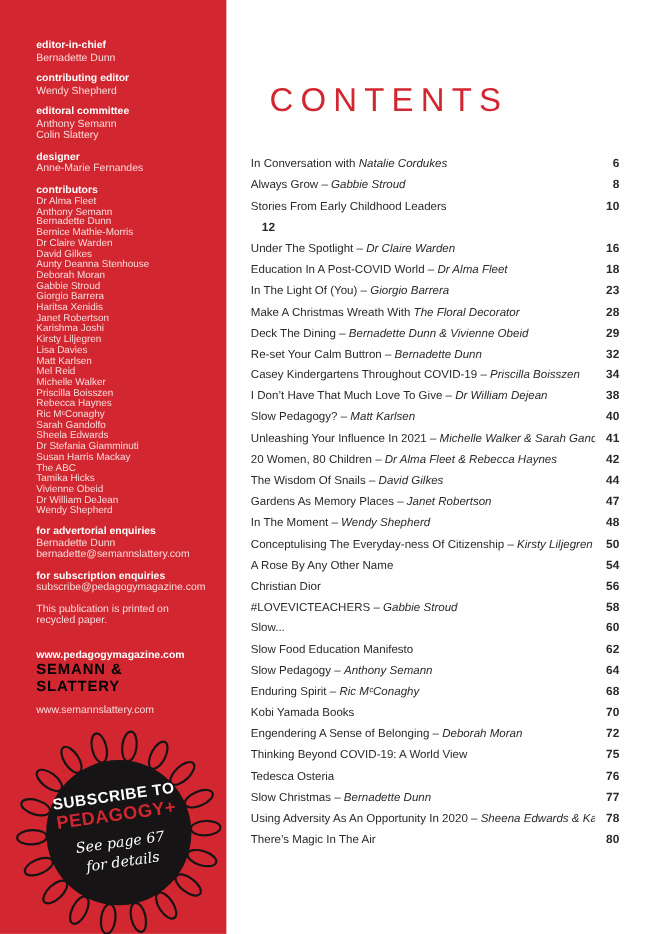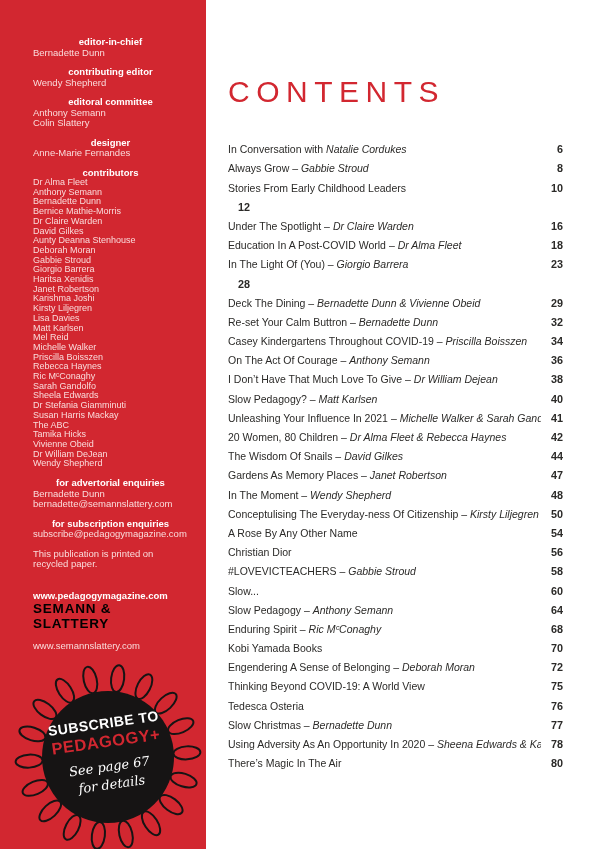--- a/index.html
+++ b/index.html
@@ -4,21 +4,21 @@
 <style>
   * { margin:0; padding:0; box-sizing:border-box; }
   html,body { width:600px; height:849px; background:#ffffff; overflow:hidden;
               font-family:"Liberation Sans", sans-serif; }
   :root { --red:#d22730; --ink:#2b2a28; --badge:#161414; }
 
   
   .sidebar { position:absolute; left:0; top:0; width:206px; height:849px;
              background:var(--red); color:#fff; padding:37px 18px 0 33px; }
   .sb-sec { margin-bottom:9px; }
-  .sb-heading { font-weight:bold; font-size:9.5px; line-height:10.5px; color:#ffffff;text-align:center; }
+  .sb-heading { font-weight:bold; font-size:9.5px; line-height:10.5px; color:#ffffff; }
   .sb-line { font-size:9.5px; line-height:10.5px; color:rgba(255,244,242,0.88); }
   .sb-sec.contrib .sb-line { font-size:9px; line-height:9.7px; }
   .sb-note { font-size:9.5px; line-height:10.8px; color:rgba(255,244,242,0.88);
              max-width:140px; }
   .sb-site { font-size:9.5px; font-weight:bold; color:#ffffff; margin-top:20px; }
   .sb-brand { font-size:13.5px; font-weight:bold; letter-spacing:0.8px; color:#000000; }
   .sb-brand-site { font-size:9.5px; color:rgba(255,244,242,0.88); margin-top:9px; }
 
   
   .badge { position:absolute; left:8px; top:662px; width:200px; height:190px; z-index:5; }
@@ -28,21 +28,21 @@
                 transform:rotate(-8deg) translateY(-3px); }
   .badge-l1 { color:#ffffff; font-weight:bold; font-size:14px; letter-spacing:0.5px; }
   .badge-l2 { color:var(--red); font-weight:bold; font-size:16.5px; letter-spacing:0.5px; margin-top:1px; }
   .badge-l3 { color:#ffffff; font-style:italic; font-size:13px; line-height:18px; margin-top:7px;
               font-family:"DejaVu Serif", serif; }
 
   
   .main { position:absolute; left:206px; top:0; right:0; bottom:0; background:#fff;
           padding:0 37px 0 22px; }
   .page-title { color:var(--red); font-size:30px; font-weight:400; letter-spacing:6.5px;
-                line-height:36px; margin-top:74px; }
+                line-height:36px; margin-top:74px;margin-left:17px; }
   .toc { margin-top:26px; }
   .toc-row { display:flex; align-items:flex-end; height:19.2px; }
   .t-title { flex:1; font-size:10.5px; color:var(--ink); white-space:nowrap; overflow:hidden; }
   .t-title .it { font-style:italic; }
   .t-page { font-size:10.8px; font-weight:bold; color:var(--ink); text-align:right; min-width:22px; }
 </style>
 </head>
 <body>
 
 <aside class="sidebar">
@@ -169,39 +169,36 @@
       </div>
       <div class="toc-row">
         <span class="t-title"><span>Education In A Post-COVID World – </span><span class="it">Dr Alma Fleet</span></span>
         <span class="t-page">18</span>
       </div>
       <div class="toc-row">
         <span class="t-title"><span>In The Light Of (You) – </span><span class="it">Giorgio Barrera</span></span>
         <span class="t-page">23</span>
       </div>
       <div class="toc-row">
+        <span class="t-title"><span>Make A Christmas Wreath With </span><span class="it">The Floral Decorator</span></span>
         <span class="t-page">28</span>
       </div>
       <div class="toc-row">
         <span class="t-title"><span>Deck The Dining – </span><span class="it">Bernadette Dunn &amp; Vivienne Obeid</span></span>
         <span class="t-page">29</span>
       </div>
       <div class="toc-row">
         <span class="t-title"><span>Re-set Your Calm Buttron – </span><span class="it">Bernadette Dunn</span></span>
         <span class="t-page">32</span>
       </div>
       <div class="toc-row">
         <span class="t-title"><span>Casey Kindergartens Throughout COVID-19 – </span><span class="it">Priscilla Boisszen</span></span>
         <span class="t-page">34</span>
       </div>
       <div class="toc-row">
-        <span class="t-title"><span>On The Act Of Courage – </span><span class="it">Anthony Semann</span></span>
-        <span class="t-page">36</span>
-      </div>
-      <div class="toc-row">
         <span class="t-title"><span>I Don’t Have That Much Love To Give – </span><span class="it">Dr William Dejean</span></span>
         <span class="t-page">38</span>
       </div>
       <div class="toc-row">
         <span class="t-title"><span>Slow Pedagogy? – </span><span class="it">Matt Karlsen</span></span>
         <span class="t-page">40</span>
       </div>
       <div class="toc-row">
         <span class="t-title"><span>Unleashing Your Influence In 2021 – </span><span class="it">Michelle Walker &amp; Sarah Gandolfo</span></span>
         <span class="t-page">41</span>
@@ -236,20 +233,24 @@
       </div>
       <div class="toc-row">
         <span class="t-title"><span>#LOVEVICTEACHERS – </span><span class="it">Gabbie Stroud</span></span>
         <span class="t-page">58</span>
       </div>
       <div class="toc-row">
         <span class="t-title"><span>Slow...</span></span>
         <span class="t-page">60</span>
       </div>
       <div class="toc-row">
+        <span class="t-title"><span>Slow Food Education Manifesto</span></span>
+        <span class="t-page">62</span>
+      </div>
+      <div class="toc-row">
         <span class="t-title"><span>Slow Pedagogy – </span><span class="it">Anthony Semann</span></span>
         <span class="t-page">64</span>
       </div>
       <div class="toc-row">
         <span class="t-title"><span>Enduring Spirit – </span><span class="it">Ric MᶜConaghy</span></span>
         <span class="t-page">68</span>
       </div>
       <div class="toc-row">
         <span class="t-title"><span>Kobi Yamada Books</span></span>
         <span class="t-page">70</span>

